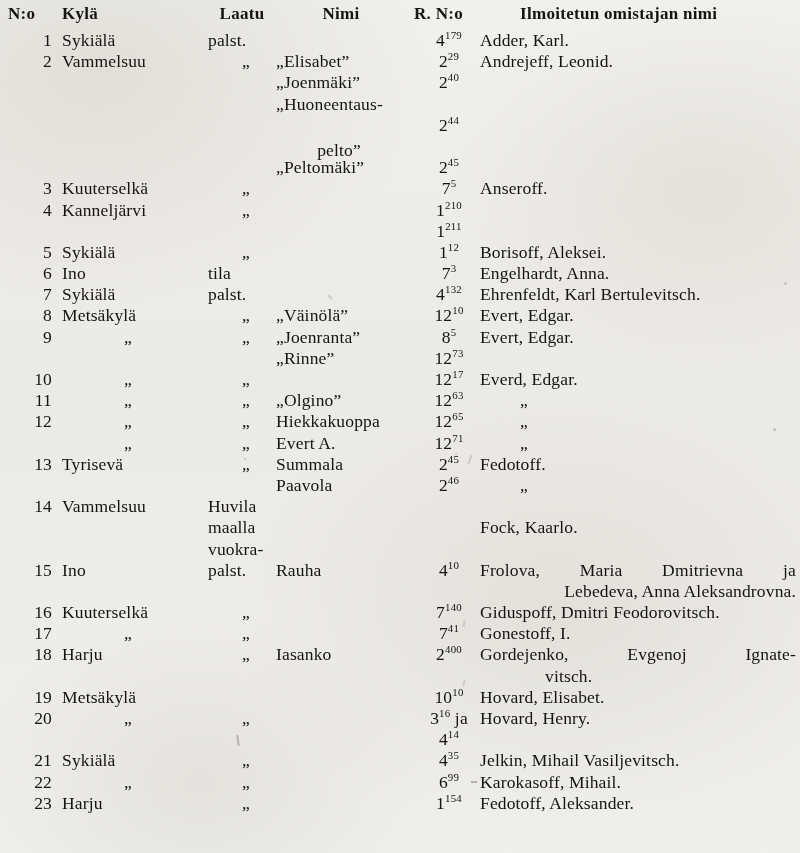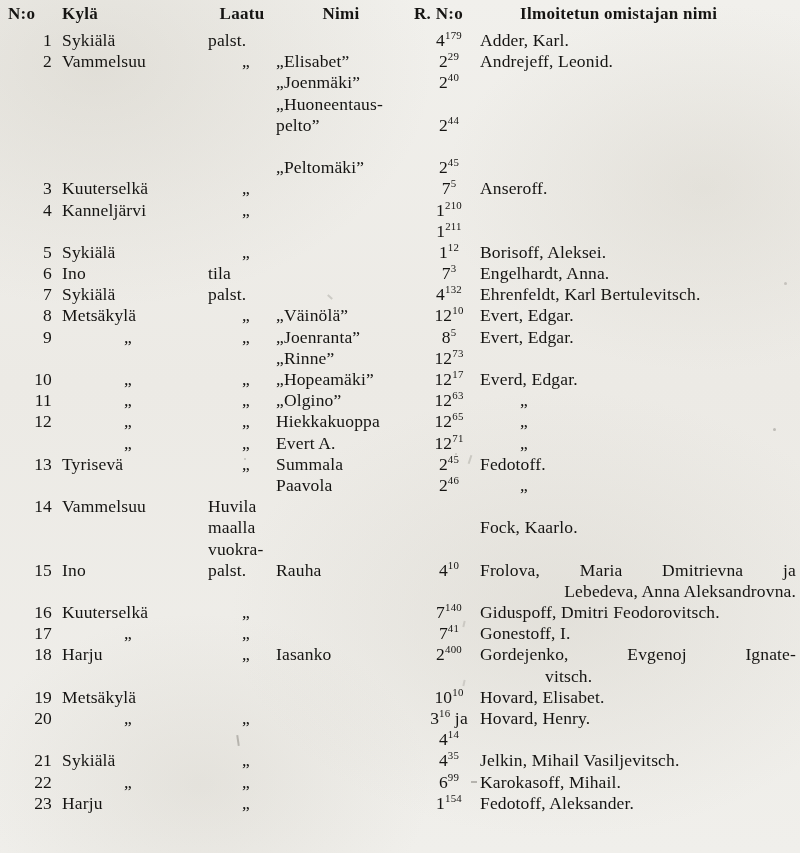--- a/index.html
+++ b/index.html
@@ -55,21 +55,21 @@
     letter-spacing: 0.15px;
   }
 
   
   .c-no     { left: 0;    width: 52px;  text-align: right; }
   .c-kyla   { left: 62px; width: 140px; text-align: left; }
   .c-kyla.ditto   { left: 62px; width: 70px; text-align: right; }
   .c-laatu  { left: 208px; width: 84px; text-align: left; }
   .c-laatu.ditto  { left: 208px; width: 42px; text-align: right; }
   .c-nimi   { left: 276px; width: 144px; text-align: left; }
-  .c-nimi.indent  { left: 276px; width: 126px; text-align: left; }
+  .c-nimi.indent  { left: 276px; width: 126px; text-align: center; margin-top: 25px; }
   .c-rno    { left: 424px; width: 56px; text-align: left; }
   .c-rno.right    { left: 418px; width: 62px; text-align: center; }
   .c-omistaja { left: 480px; width: 318px; text-align: left; }
   .c-omistaja.ditto { left: 480px; width: 48px; text-align: right; }
   .c-omistaja.indent { left: 480px; width: 316px; text-align: right; }
 
   
   .header-row {
     position: relative;
     height: 27px;
@@ -228,21 +228,20 @@
           <div class="cell c-omistaja">Evert, Edgar.</div>
         </div>
         <div class="row">
           <div class="cell c-nimi">„Rinne”</div>
           <div class="cell c-rno right">12<sup>73</sup></div>
         </div>
         <div class="row">
           <div class="cell c-no">10</div>
           <div class="cell c-kyla ditto">„</div>
           <div class="cell c-laatu ditto">„</div>
-          <div class="cell c-nimi">„Hopeamäki”</div>
           <div class="cell c-rno right">12<sup>17</sup></div>
           <div class="cell c-omistaja">Everd, Edgar.</div>
         </div>
         <div class="row">
           <div class="cell c-no">11</div>
           <div class="cell c-kyla ditto">„</div>
           <div class="cell c-laatu ditto">„</div>
           <div class="cell c-nimi">„Olgino”</div>
           <div class="cell c-rno right">12<sup>63</sup></div>
           <div class="cell c-omistaja ditto">„</div>

